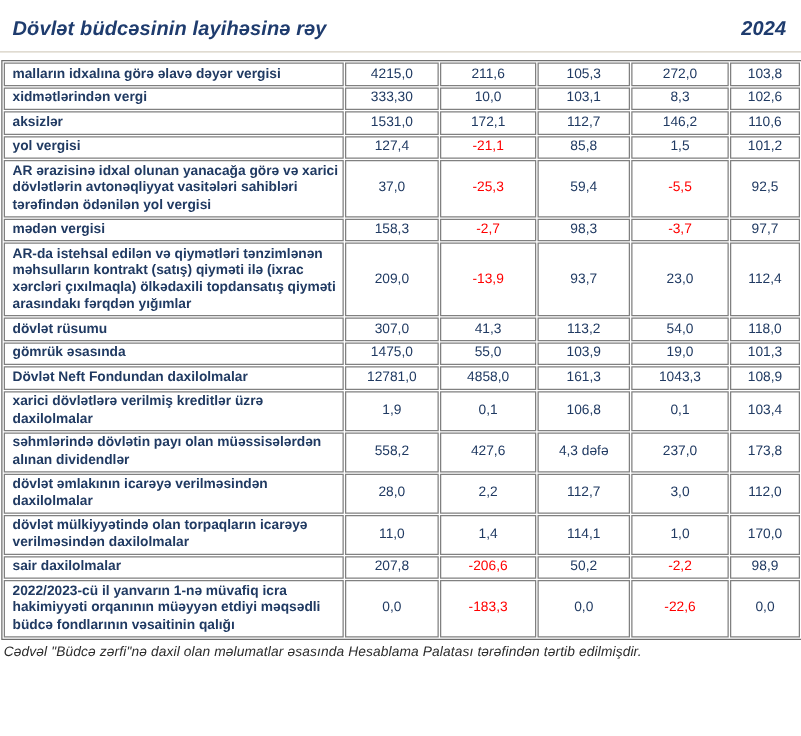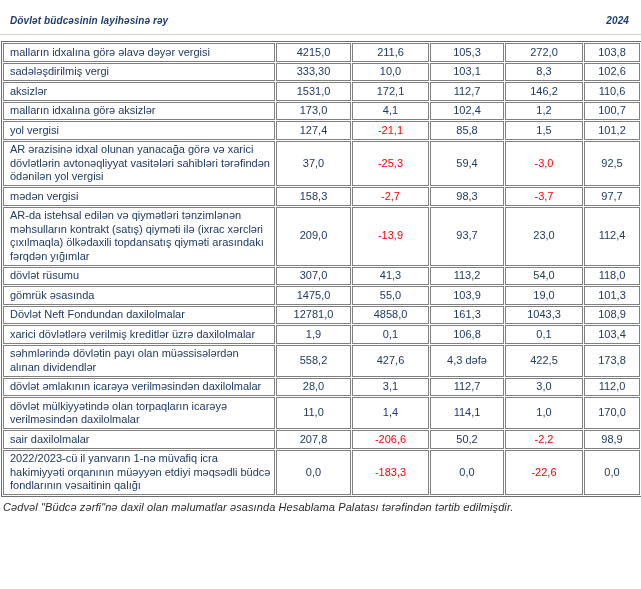--- a/index.html
+++ b/index.html
@@ -24,21 +24,21 @@
     box-sizing: border-box;
   }
   .header {
     display: flex;
     justify-content: space-between;
     align-items: baseline;
     padding: 15px 12px 8px 10px;
     border-bottom: 1px solid var(--header-rule);
   }
   .title, .year {
-    font-size: 10px;
+    font-size: 16px;
     font-weight: bold;
     font-style: italic;
     color: var(--title-color);
     letter-spacing: 0.1px;
   }
   table.budget-table {
     margin: 6px 1px 0 1px;
     border-collapse: separate;
     border-spacing: 1px;
     border: 1px solid var(--outer-border);
@@ -53,20 +53,21 @@
     line-height: 13.5px;
     color: var(--table-text);
     vertical-align: middle;
     padding: 1.5px 4px;
     overflow: hidden;
   }
   table.budget-table td.label {
     text-align: left;
     padding-left: 6px;
     padding-right: 3px;
+    font-weight: bold;
   }
   table.budget-table td.num {
     text-align: center;
     padding-left: 2px;
     padding-right: 2px;
   }
   table.budget-table td.num.neg {
     color: var(--negative);
   }
   .footnote {
@@ -99,57 +100,49 @@
     <tbody id="table-body">
         <tr>
     <td class="label">malların idxalına görə əlavə dəyər vergisi</td>
     <td class="num">4215,0</td>
     <td class="num">211,6</td>
     <td class="num">105,3</td>
     <td class="num">272,0</td>
     <td class="num">103,8</td>
   </tr>
         <tr>
-    <td class="label">sadələşdirilmiş vergi</td>
+    <td class="label">xidmətlərindən vergi</td>
     <td class="num">333,30</td>
     <td class="num">10,0</td>
     <td class="num">103,1</td>
     <td class="num">8,3</td>
     <td class="num">102,6</td>
   </tr>
         <tr>
     <td class="label">aksizlər</td>
     <td class="num">1531,0</td>
     <td class="num">172,1</td>
     <td class="num">112,7</td>
     <td class="num">146,2</td>
     <td class="num">110,6</td>
   </tr>
         <tr>
-    <td class="label">malların idxalına görə aksizlər</td>
-    <td class="num">173,0</td>
-    <td class="num">4,1</td>
-    <td class="num">102,4</td>
-    <td class="num">1,2</td>
-    <td class="num">100,7</td>
-  </tr>
-        <tr>
     <td class="label">yol vergisi</td>
     <td class="num">127,4</td>
     <td class="num neg">-21,1</td>
     <td class="num">85,8</td>
     <td class="num">1,5</td>
     <td class="num">101,2</td>
   </tr>
         <tr>
     <td class="label">AR ərazisinə idxal olunan yanacağa görə və xarici dövlətlərin avtonəqliyyat vasitələri sahibləri tərəfindən ödənilən yol vergisi</td>
     <td class="num">37,0</td>
     <td class="num neg">-25,3</td>
     <td class="num">59,4</td>
-    <td class="num neg">-3,0</td>
+    <td class="num neg">-5,5</td>
     <td class="num">92,5</td>
   </tr>
         <tr>
     <td class="label">mədən vergisi</td>
     <td class="num">158,3</td>
     <td class="num neg">-2,7</td>
     <td class="num">98,3</td>
     <td class="num neg">-3,7</td>
     <td class="num">97,7</td>
   </tr>
@@ -191,27 +184,27 @@
     <td class="num">0,1</td>
     <td class="num">106,8</td>
     <td class="num">0,1</td>
     <td class="num">103,4</td>
   </tr>
         <tr>
     <td class="label">səhmlərində dövlətin payı olan müəssisələrdən alınan dividendlər</td>
     <td class="num">558,2</td>
     <td class="num">427,6</td>
     <td class="num">4,3 dəfə</td>
-    <td class="num">422,5</td>
+    <td class="num">237,0</td>
     <td class="num">173,8</td>
   </tr>
         <tr>
     <td class="label">dövlət əmlakının icarəyə verilməsindən daxilolmalar</td>
     <td class="num">28,0</td>
-    <td class="num">3,1</td>
+    <td class="num">2,2</td>
     <td class="num">112,7</td>
     <td class="num">3,0</td>
     <td class="num">112,0</td>
   </tr>
         <tr>
     <td class="label">dövlət mülkiyyətində olan torpaqların icarəyə verilməsindən daxilolmalar</td>
     <td class="num">11,0</td>
     <td class="num">1,4</td>
     <td class="num">114,1</td>
     <td class="num">1,0</td>

